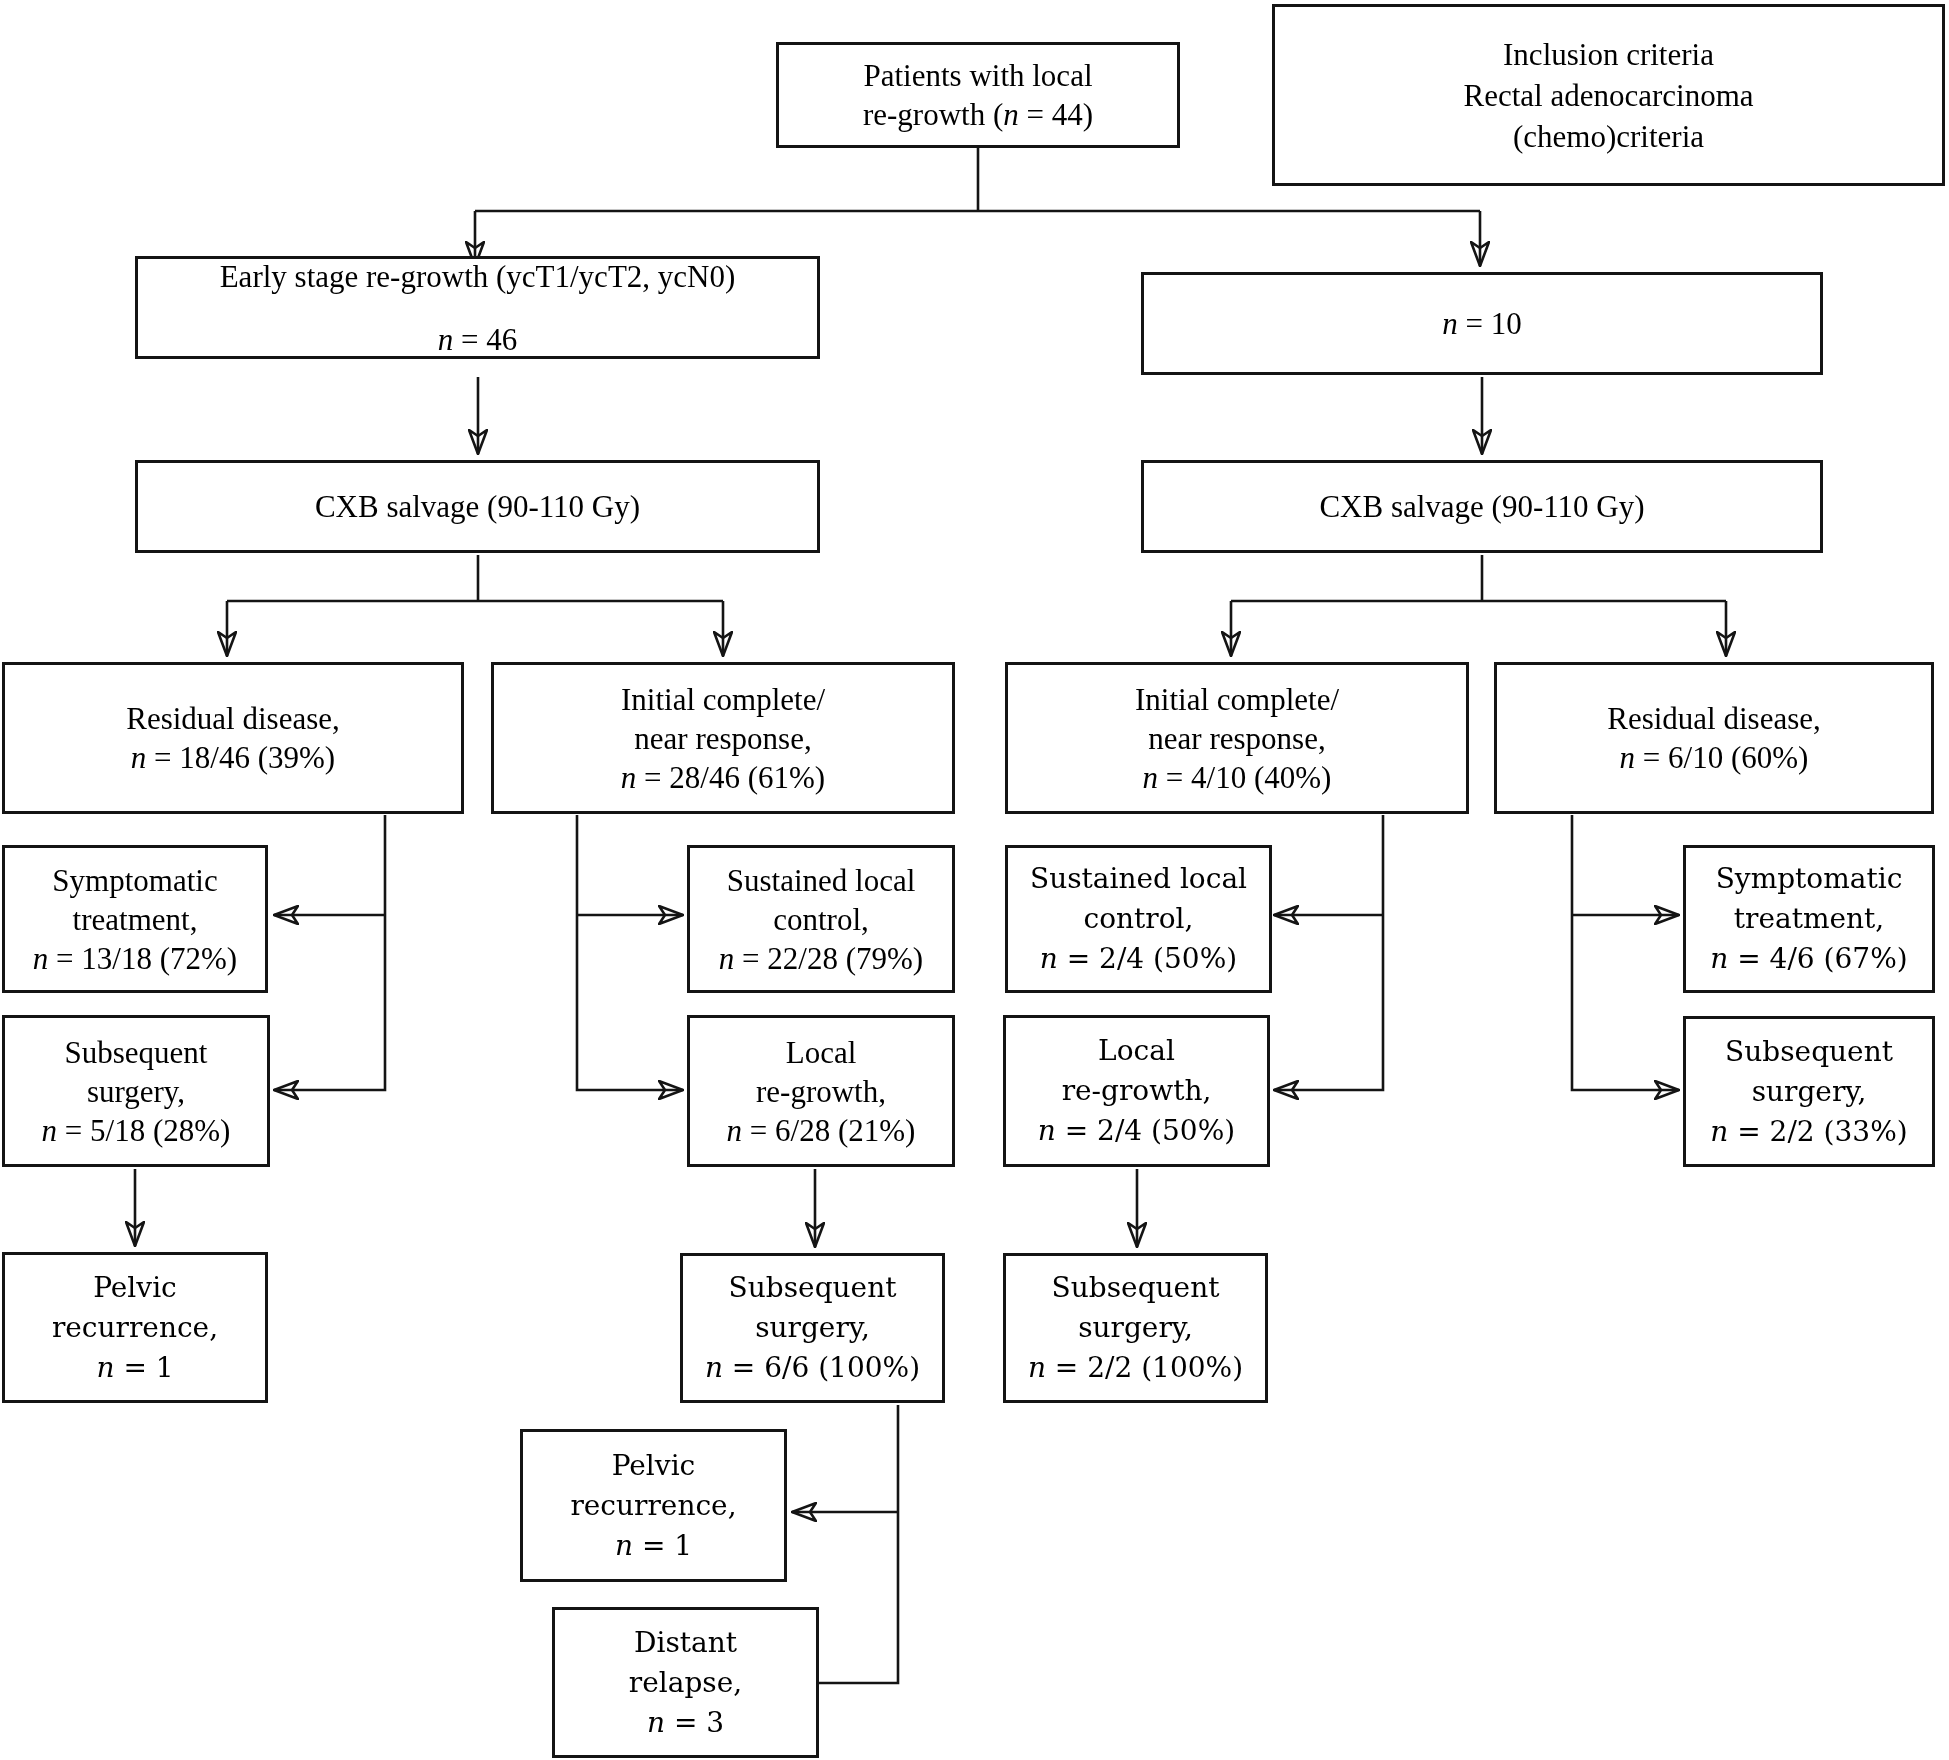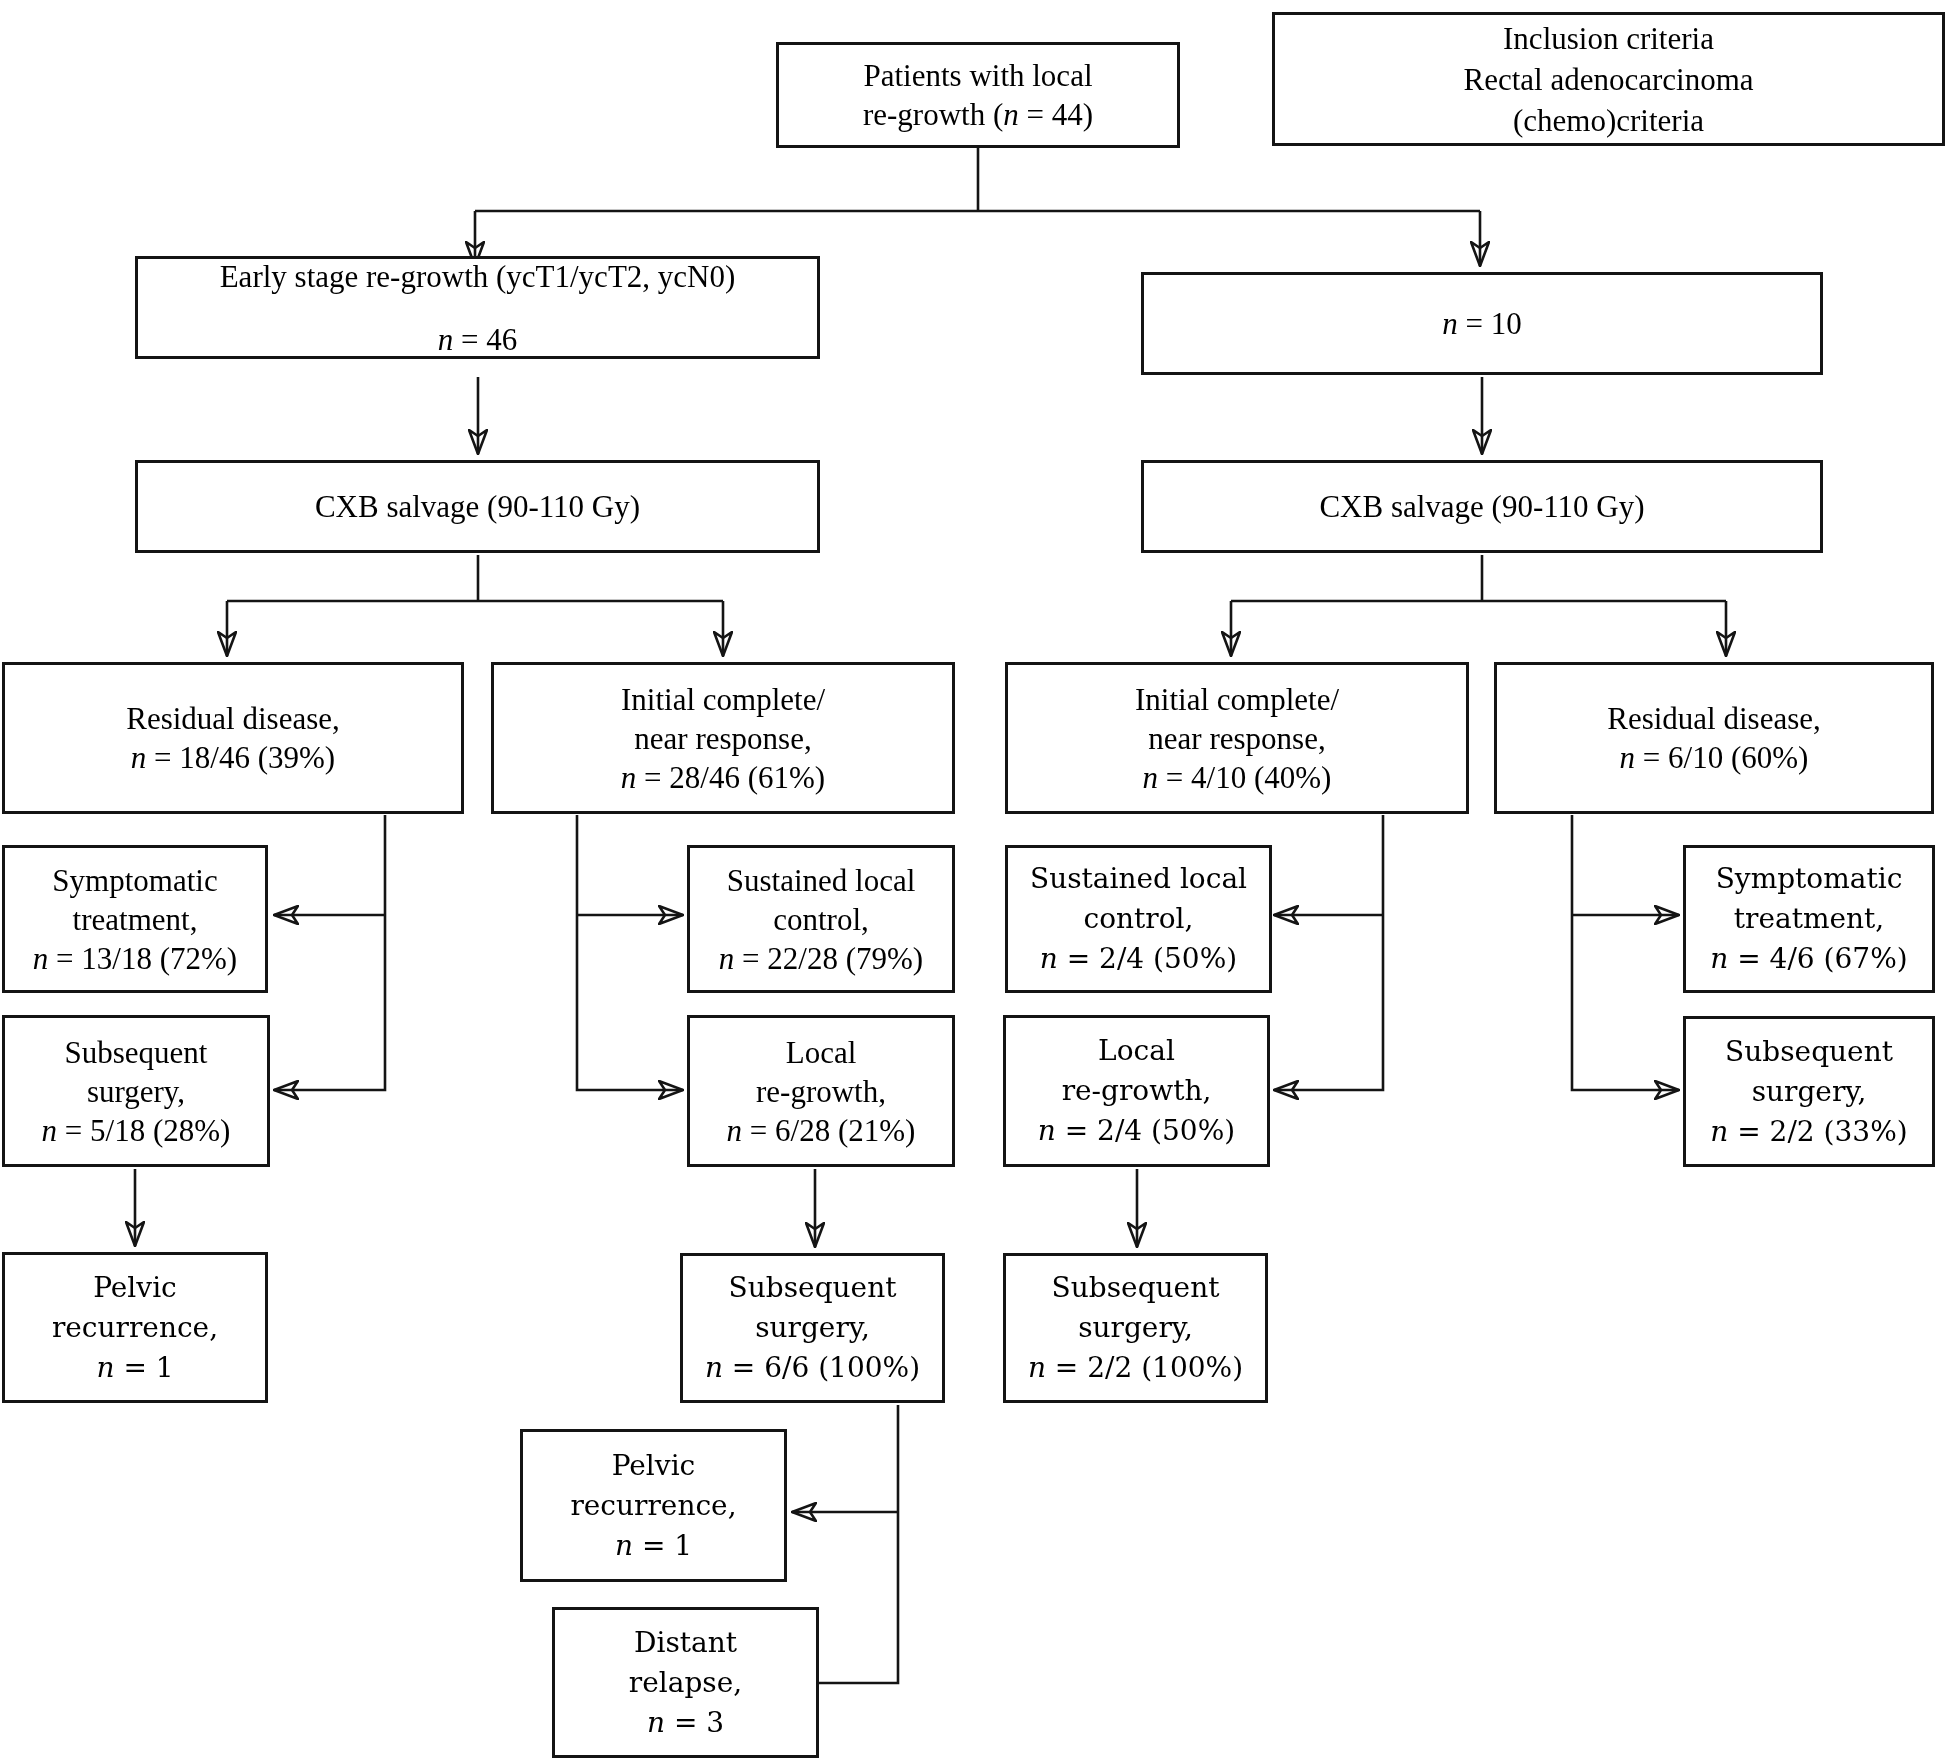--- a/index.html
+++ b/index.html
@@ -88,21 +88,21 @@
       <path d="M898,1405 V1683 H792" marker-end="url(#arw)"></path>
       <path d="M898,1512 H792" marker-end="url(#arw)"></path>
     </g>
   </svg>
 
   <div class="node" style="left:776px;top:42px;width:404px;height:106px;">
     <div class="ln">Patients with local</div>
     <div class="ln"><span>re-growth (</span><span class="var">n</span><span> = 44)</span></div>
   </div>
 
-  <div class="node" style="left:1272px;top:12px;width:673px;height:134px;line-height:41px;">
+  <div class="node" style="left:1272px;top:4px;width:673px;height:182px;line-height:41px;">
     <div class="ln">Inclusion criteria</div>
     <div class="ln">Rectal adenocarcinoma</div>
     <div class="ln">(chemo)criteria</div>
   </div>
 
   <div class="node" style="left:135px;top:256px;width:685px;height:103px;gap:24px;">
     <div class="ln">Early stage re-growth (ycT1/ycT2, ycN0)</div>
     <div class="ln"><span class="var">n</span><span> = 46</span></div>
   </div>
 

